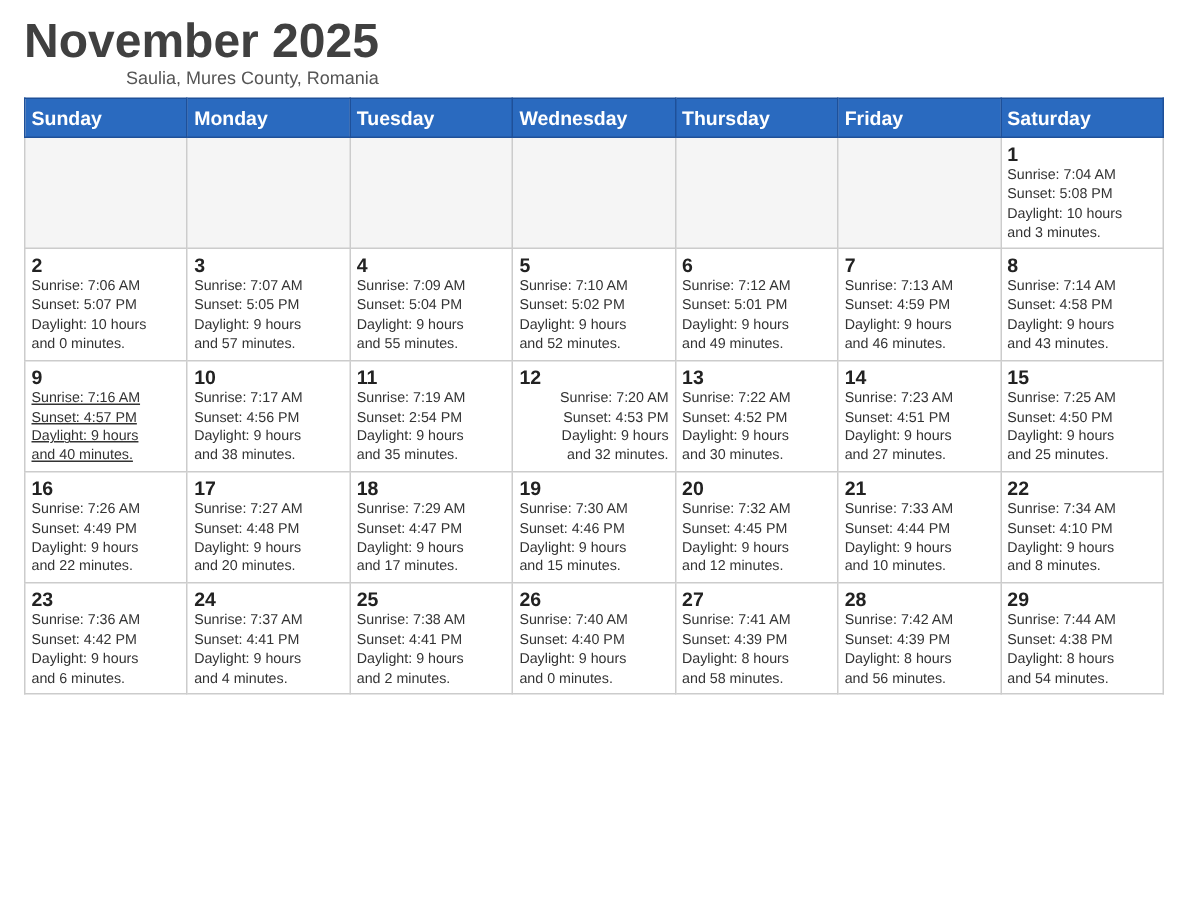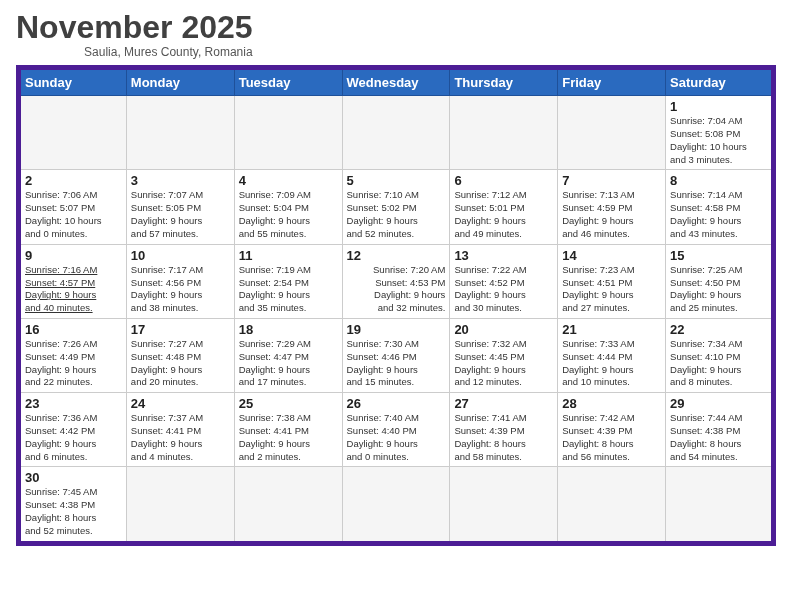--- a/index.html
+++ b/index.html
@@ -51,21 +51,21 @@
       color: #404040;
       line-height: 1.1;
     }
     .subtitle {
       font-size: 12px;
       color: #555;
     }
     .calendar {
       width: 100%;
       border-collapse: collapse;
-      border: 5px solid #4c1d95;
+      border: 1px solid #4c1d95;
     }
     .calendar th {
       background: #2a6abf;
       color: #fff;
       font-size: 13px;
       font-weight: bold;
       padding: 5px 4px;
       text-align: left;
       border: 1px solid #1e5099;
     }
@@ -336,30 +336,15 @@
 and 56 minutes.</div>
           </td>
           <td>
             <span class="day-number">29</span>
             <div class="day-info" style="white-space: pre-line;">Sunrise: 7:44 AM
 Sunset: 4:38 PM
 Daylight: 8 hours
 and 54 minutes.</div>
           </td>
         </tr>
-        <tr class="last-row">
-          <td>
-            <span class="day-number">30</span>
-            <div class="day-info" style="white-space: pre-line;">Sunrise: 7:45 AM
-Sunset: 4:38 PM
-Daylight: 8 hours
-and 52 minutes.</div>
-          </td>
-          <td class="empty"></td>
-          <td class="empty"></td>
-          <td class="empty"></td>
-          <td class="empty"></td>
-          <td class="empty"></td>
-          <td class="empty"></td>
-        </tr>
       </tbody>
   </table>
 </div>
 
 </body></html>

